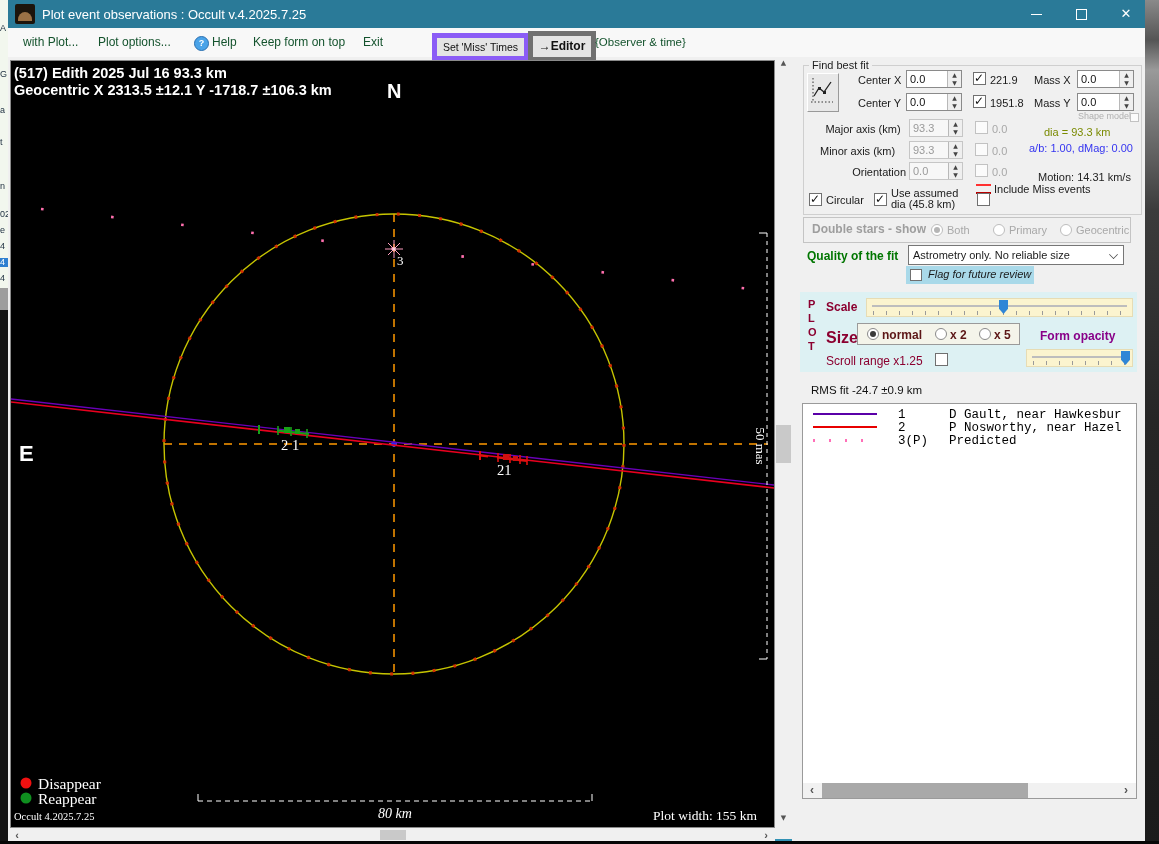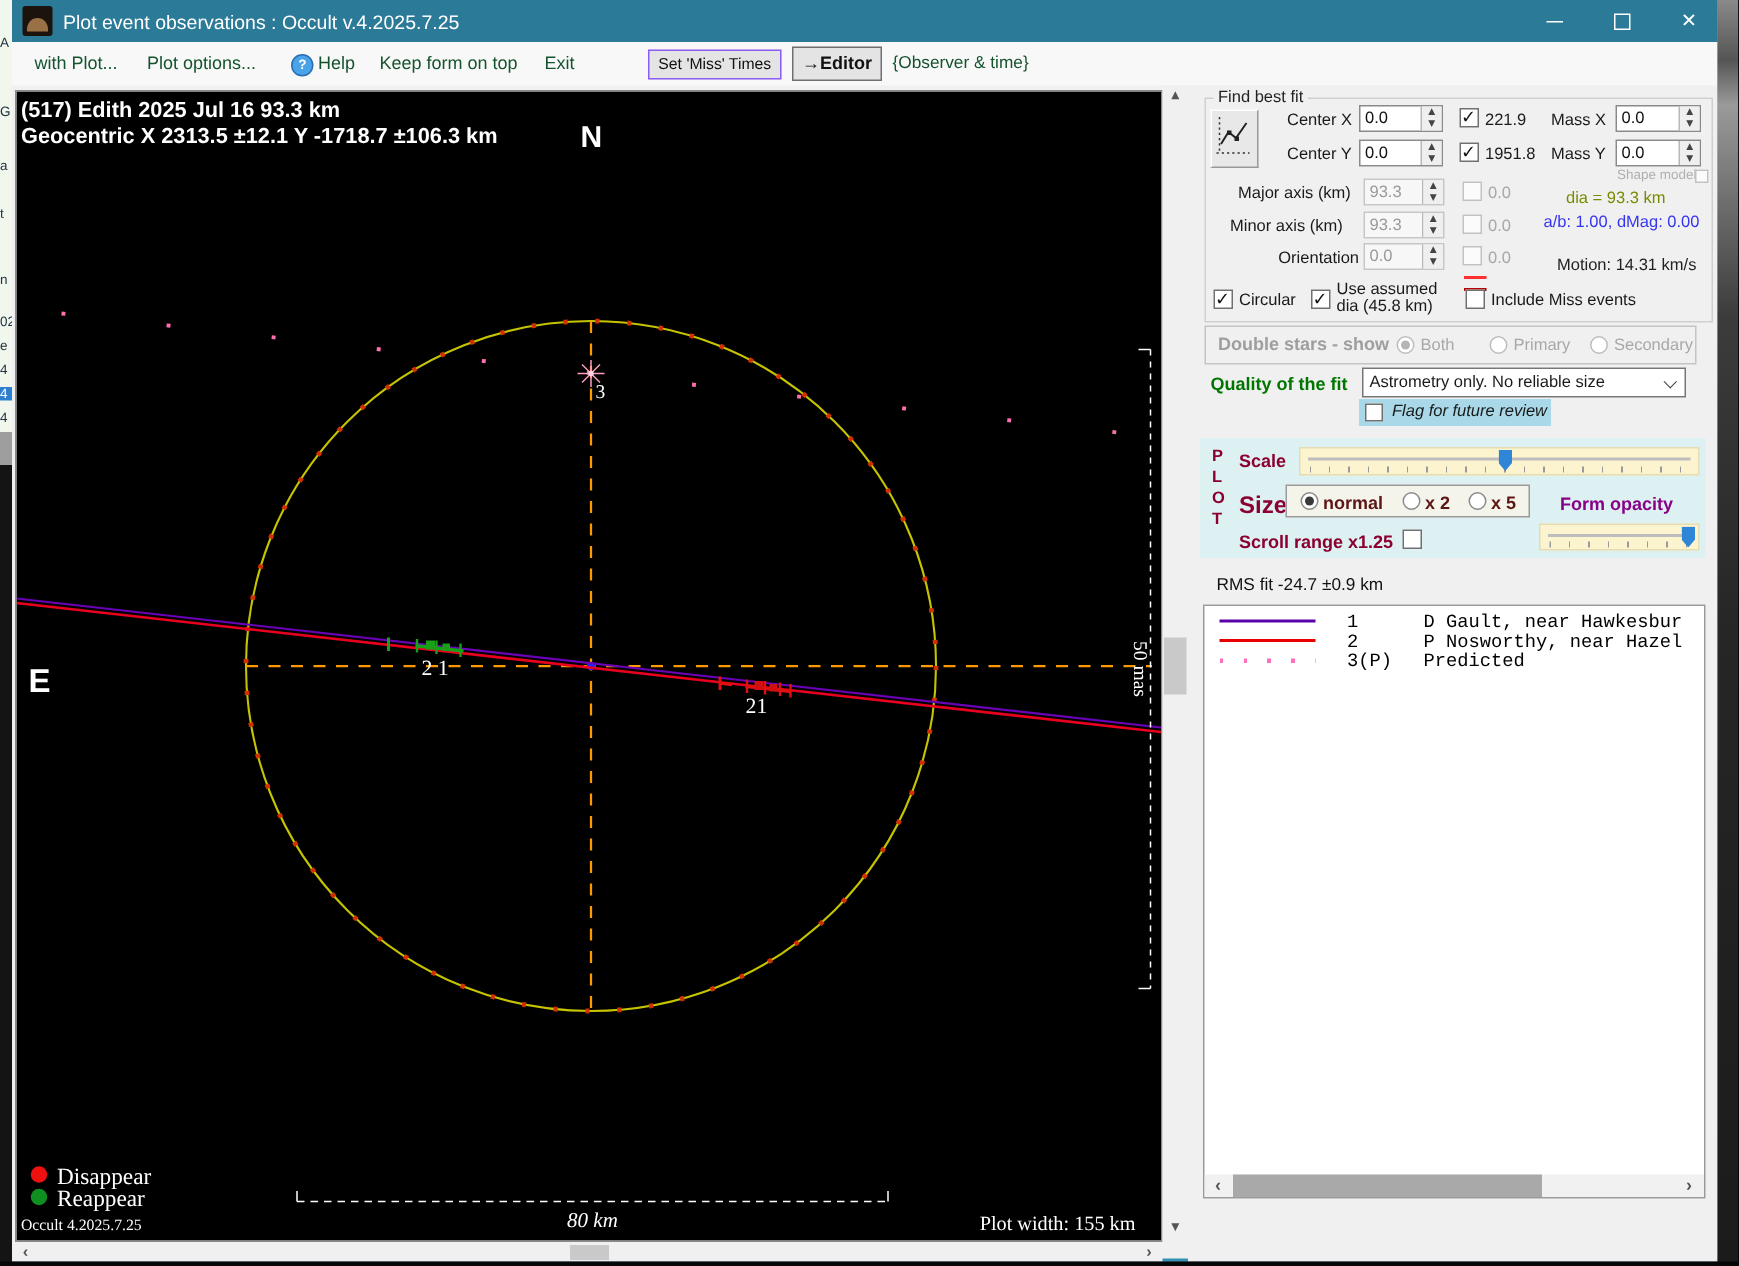--- a/index.html
+++ b/index.html
@@ -13,21 +13,21 @@
   #titlebar .t{position:absolute;left:34px;top:7px;color:#fff;font-size:13px;white-space:nowrap;}
   .ticon{position:absolute;left:7px;top:4px;width:20px;height:20px;background:#1c140c;border-radius:2px;overflow:hidden;}
   .ticon i{position:absolute;bottom:3px;left:3px;width:14px;height:9px;background:#9a7146;border-radius:60% 60% 20% 20%/100% 100% 0 0;}
   .winbtn{position:absolute;top:0;height:28px;width:44px;color:#fff;text-align:center;line-height:28px;font-size:13px;}
   .minbar{display:inline-block;width:11px;height:1px;background:#fff;vertical-align:middle;}
   .maxsq{display:inline-block;width:9px;height:9px;border:1px solid #fff;vertical-align:middle;}
   
   #menubar{position:absolute;left:8px;top:28px;width:1137px;height:29px;background:#f8f8f8;}
   .mi{position:absolute;top:0;height:29px;line-height:29px;font-size:12px;color:#14532d;white-space:nowrap;}
   .helpq{position:absolute;left:186px;top:8px;width:13px;height:13px;border-radius:50%;background:#4aa3e8;border:1px solid #2a6fb0;color:#fff;font-size:9px;font-weight:bold;text-align:center;line-height:13px;}
-  .tbtn{position:absolute;background:#e4e4e4;border:1px solid #8b5cf6;font-size:10.5px;text-align:center;color:#111;}
+  .tbtn{position:absolute;background:#e4e4e4;border:5px solid #8b5cf6;font-size:10.5px;text-align:center;color:#111;}
   
   #sliver{position:absolute;left:0;top:0;width:8px;height:844px;background:#f2f7ee;overflow:hidden;}
   #sliver span{position:absolute;left:0;font-size:9px;color:#234;line-height:9px;}
   
   #desk{position:absolute;left:1145px;top:0;width:14px;height:844px;
     background:linear-gradient(180deg,#8a8a8a 0,#555 40px,#9a9a9a 70px,#787878 120px,#3c3c3c 210px,#262626 420px,#1b1b1b 100%);}
   #bottomstrip{position:absolute;left:0;top:841px;width:1159px;height:3px;background:#060606;}
   
   #plot{position:absolute;left:11px;top:61px;width:763px;height:766px;background:#000;outline:1px solid #8a8a8a;}
   
@@ -282,30 +282,30 @@
   <span class="lb" style="left:200px;top:109px;color:#a8a8a8">0.0</span>
   <span class="lb" style="left:246px;top:114px;color:#222">Motion: 14.31 km/s</span>
 
   <span class="abs" style="left:184px;top:127px;width:15px;height:6px;border-top:2px solid #ff3030;border-bottom:2px solid #b80000"></span>
 
   <span class="cb chk" style="left:17px;top:136px"></span>
   <span class="lb" style="left:34px;top:137px">Circular</span>
   <span class="cb chk" style="left:82px;top:136px"></span>
   <span class="lb" style="left:99px;top:131px;line-height:10.5px"><span>Use assumed</span><br><span>dia (45.8 km)</span></span>
   <span class="cb" style="left:185px;top:136px"></span>
-  <span class="lb" style="left:202px;top:137px">Include Miss events</span>
+  <span class="lb" style="left:202px;top:126px">Include Miss events</span>
 
   <div class="grp" style="left:11px;top:160px;width:326px;height:24px;border-color:#c4c4c4"></div>
   <span class="lb" style="left:20px;top:165px;font-weight:bold;font-size:12px;color:#9e9e9e">Double stars - show</span>
   <span class="rad dis sel" style="left:139px;top:167px"></span>
   <span class="lb" style="left:155px;top:167px;color:#a8a8a8">Both</span>
   <span class="rad dis" style="left:201px;top:167px"></span>
   <span class="lb" style="left:217px;top:167px;color:#a8a8a8">Primary</span>
   <span class="rad dis" style="left:268px;top:167px"></span>
-  <span class="lb" style="left:284px;top:167px;color:#a8a8a8">Secondary</span>
+  <span class="lb" style="left:284px;top:167px;color:#a8a8a8">Geocentric</span>
 
   <span class="lb" style="left:15px;top:192px;font-weight:bold;font-size:12px;color:#007600">Quality of the fit</span>
   <div class="abs" style="left:116px;top:188px;width:216px;height:20px;background:#fff;border:1px solid #767676;box-sizing:border-box">
     <span class="lb" style="left:4px;top:3px">Astrometry only. No reliable size</span>
     <span class="abs" style="right:5px;top:4px;width:8px;height:8px;border-right:1.5px solid #444;border-bottom:1.5px solid #444;transform:rotate(45deg) scale(.7)"></span>
   </div>
   <div class="abs" style="left:114px;top:209px;width:128px;height:18px;background:#a9d9e9">
     <span class="cb" style="left:4px;top:3px;width:12px;height:12px"></span>
     <span class="lb" style="left:22px;top:2px;font-style:italic">Flag for future review</span>
   </div>
@@ -327,21 +327,21 @@
   <div class="abs" style="left:65px;top:266px;width:163px;height:22px;background:#f4f4ea;border:1px solid #9a9a9a;box-sizing:border-box">
     <span class="rad sel" style="left:9px;top:4px"></span>
     <span class="lb" style="left:24px;top:4px;font-weight:bold;font-size:12px;color:#5c1616">normal</span>
     <span class="rad" style="left:77px;top:4px"></span>
     <span class="lb" style="left:92px;top:4px;font-weight:bold;font-size:12px;color:#5c1616">x 2</span>
     <span class="rad" style="left:121px;top:4px"></span>
     <span class="lb" style="left:136px;top:4px;font-weight:bold;font-size:12px;color:#5c1616">x 5</span>
   </div>
   <span class="lb" style="left:248px;top:272px;font-weight:bold;font-size:12px;color:#880088">Form opacity</span>
 
-  <span class="lb" style="left:34px;top:297px;font-weight:bold;font-size:12px;color:#8b0030">Scroll range x1.25</span>
+  <span class="lb" style="left:34px;top:297px;font-weight:normal;font-size:12px;color:#8b0030">Scroll range x1.25</span>
   <span class="cb" style="left:143px;top:296px"></span>
   <div class="slider" style="left:234px;top:292px;width:107px;height:18px">
     <span class="groove"></span>
     <span class="ticks"></span>
     <span class="thumb" style="left:94px"></span>
   </div>
 
   <span class="lb" style="left:19px;top:327px;font-size:11.5px;color:#111">RMS fit -24.7 ±0.9 km</span>
 
   <div id="listbox">

